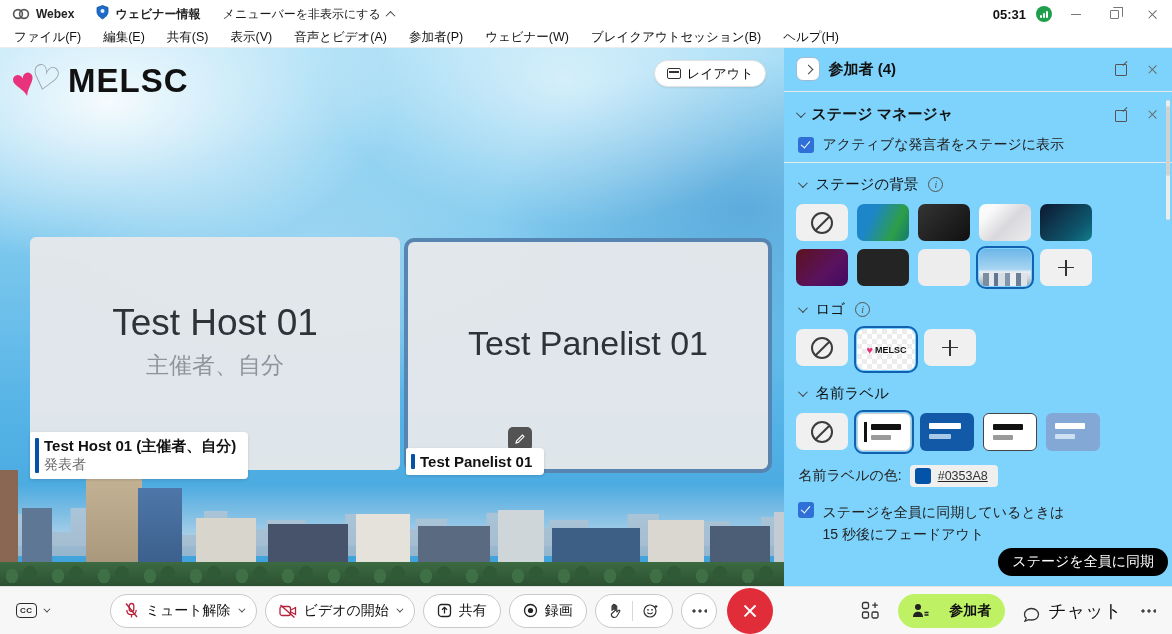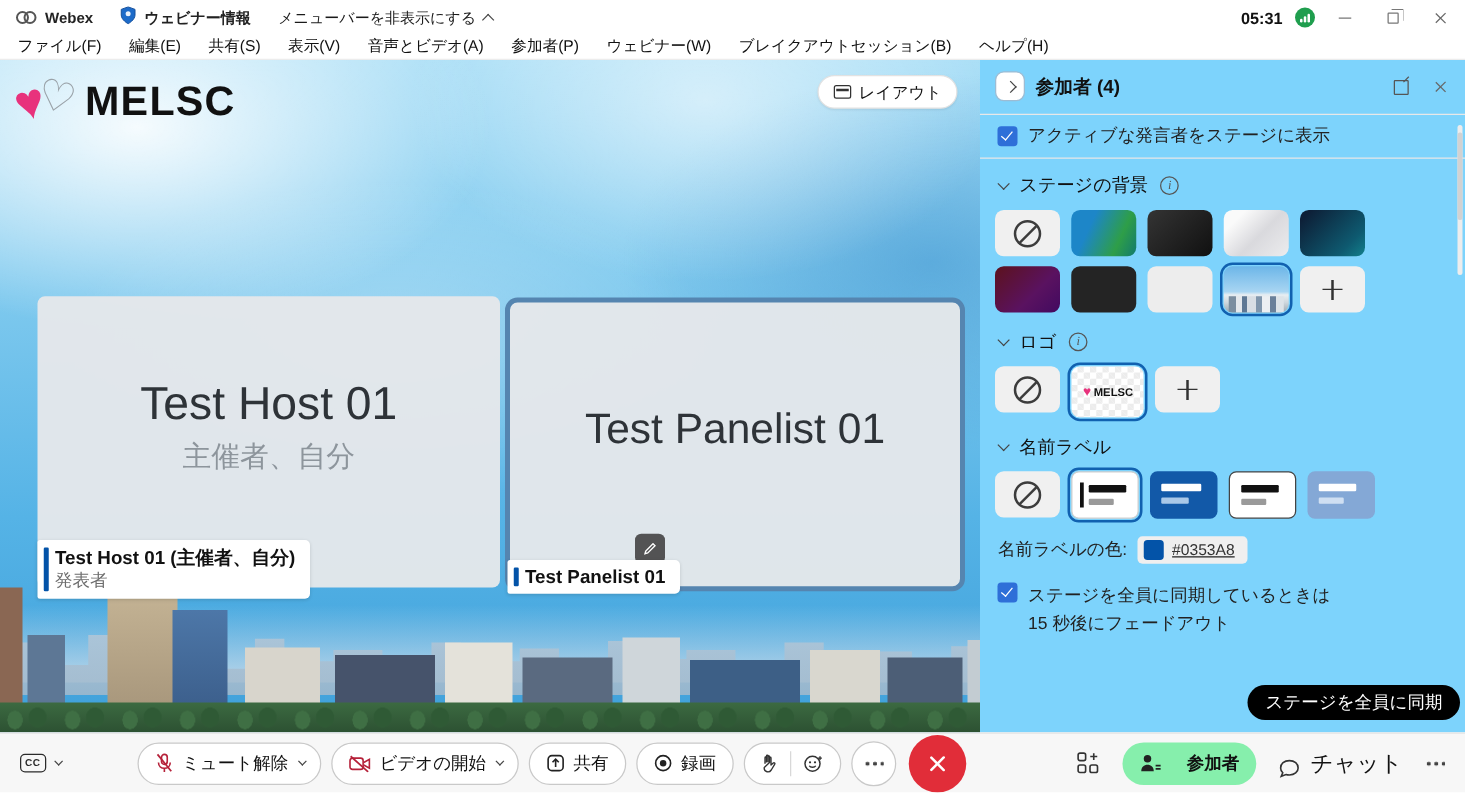--- a/index.html
+++ b/index.html
@@ -167,21 +167,21 @@
   .cc-group { display:flex; align-items:center; gap:6px; margin-right:62px; }
   .cc-icon { border:1.5px solid #2b2b2b; border-radius:4px; font-size:8px; font-weight:bold; color:#2b2b2b; padding:2px 3px; letter-spacing:.5px; }
   .pill { height:34px; border:1px solid #c9c9c9; border-radius:17px; background:#fff; display:flex; align-items:center; gap:7px; padding:0 13px; font-size:14px; color:#111; margin-right:8px; white-space:nowrap; }
   .circle-btn { width:36px; height:36px; border-radius:50%; border:1px solid #c9c9c9; background:#fff; display:flex; align-items:center; justify-content:center; margin-right:8px; }
   .leave-btn { width:46px; height:46px; border-radius:50%; background:#e12d39; display:flex; align-items:center; justify-content:center; margin-left:2px; }
   .leave-x { position:relative; width:16px; height:16px; }
   .leave-x::before,.leave-x::after { content:""; position:absolute; left:7px; top:0; width:2.2px; height:16px; background:#fff; border-radius:1px; }
   .leave-x::before { transform:rotate(45deg);} .leave-x::after { transform:rotate(-45deg);}
   .pill-divider { width:1px; height:20px; background:#d8d8d8; }
   .tbar-right { margin-left:auto; display:flex; align-items:center; gap:18px; }
-  .participants-pill { height:34px; background:#86efac; border-radius:17px; display:flex; align-items:center; gap:20px; padding:0 14px; font-size:14px; font-weight:bold; color:#111; }
+  .participants-pill { height:34px; background:#bef264; border-radius:17px; display:flex; align-items:center; gap:20px; padding:0 14px; font-size:14px; font-weight:bold; color:#111; }
   .chat-group { display:flex; align-items:flex-end; gap:8px; font-size:18px; color:#111; }
   .dots3 { width:16px; height:4px; background:radial-gradient(circle,#444 1.5px,transparent 1.7px); background-size:6px 4px; background-repeat:repeat-x; }
 </style>
 </head>
 <body>
 
 <div class="titlebar">
   <div class="titlebar-left">
     <div class="tb-group">
       <span class="webex-mark">
@@ -306,20 +306,26 @@
     <div class="sb-header">
       <span class="expand-btn">
           <span class="chev right"></span>
         </span>
       <span class="sb-title">参加者 (4)</span>
       <span class="popout-icon"></span>
       <span class="x-icon"></span>
     </div>
     <div class="sb-divider"></div>
 
+    <div class="sb-header">
+      <span class="chev down"></span>
+      <span class="sb-title">ステージ マネージャ</span>
+      <span class="popout-icon"></span>
+      <span class="x-icon"></span>
+    </div>
     <div class="check-row">
       <span class="checkbox"></span>
       <span>アクティブな発言者をステージに表示</span>
     </div>
     <div class="sb-divider"></div>
 
     <div class="sec-header">
       <span class="chev down"></span>
       <span class="sec-title">ステージの背景</span>
       <span class="info-icon">i</span>

